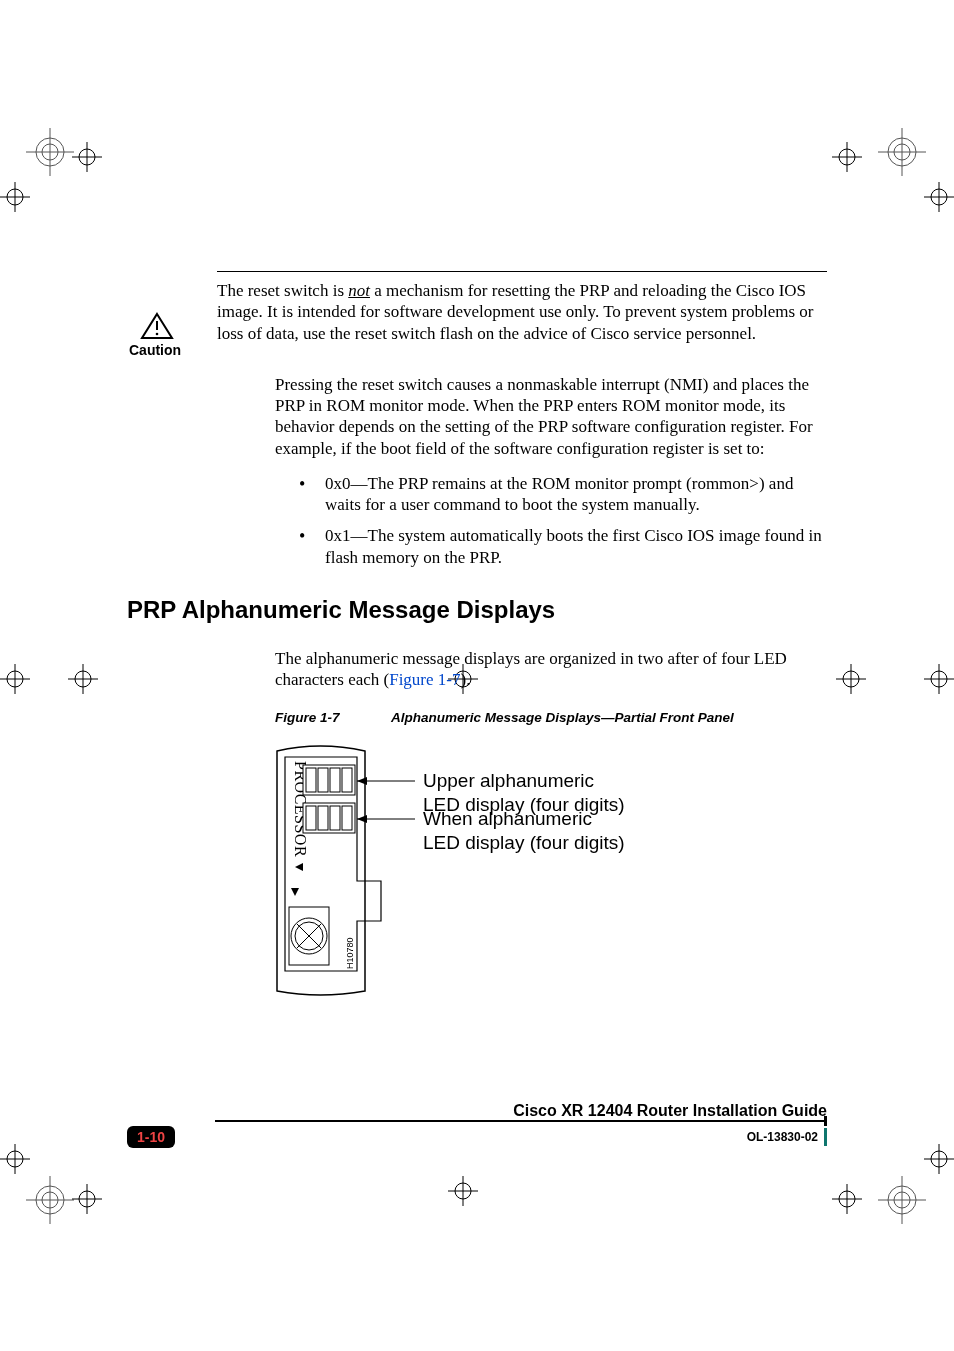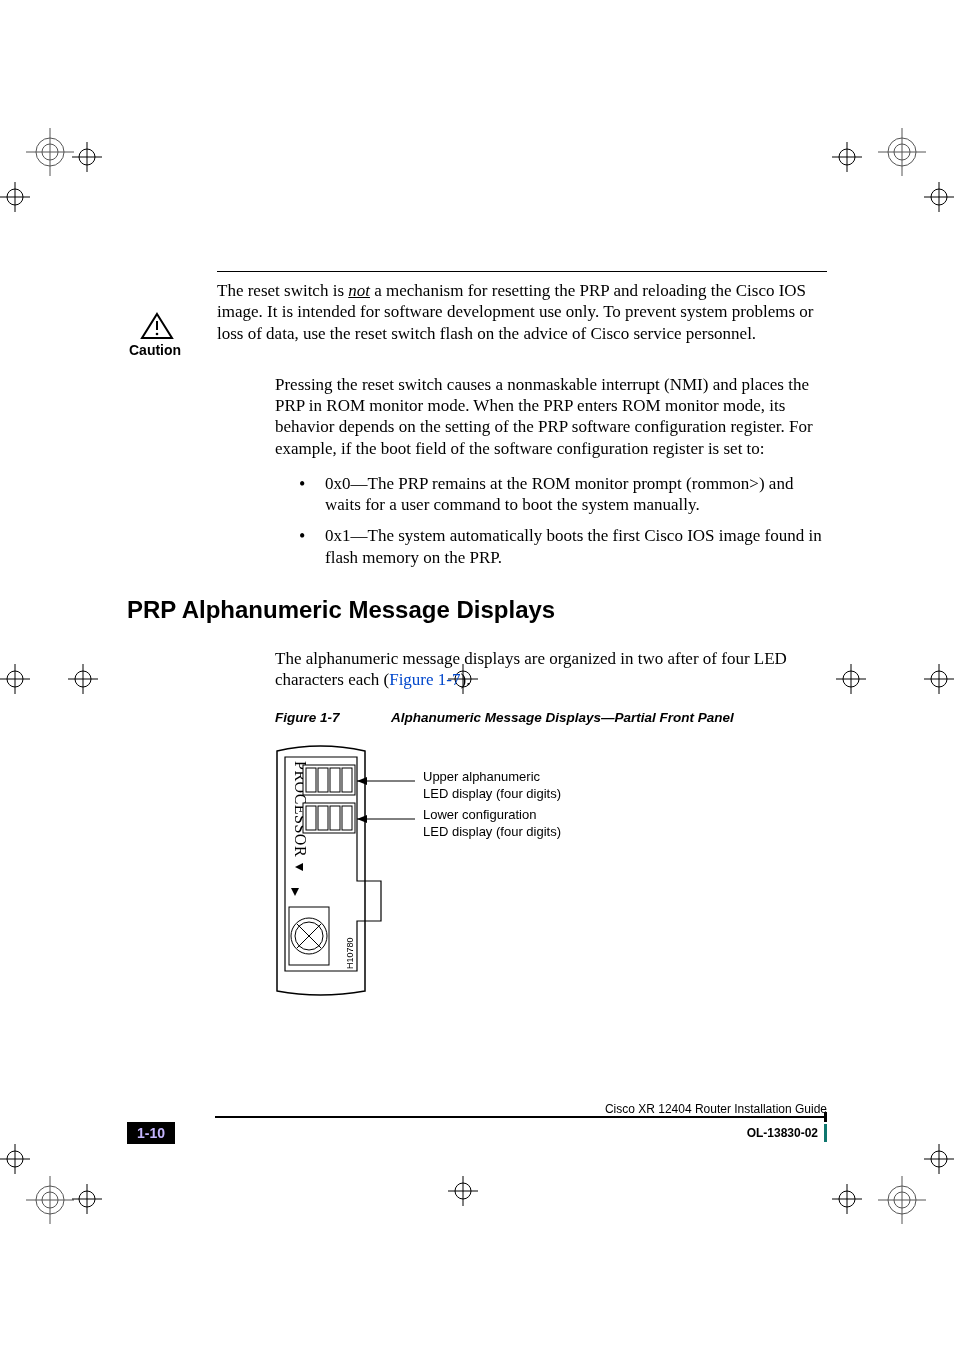--- a/index.html
+++ b/index.html
@@ -150,21 +150,21 @@
   .figure-caption .fig-label { display:inline-block; width:116px; }
   .xref { color: #0047cc; }
   .figure-area {
     margin-left: 148px;
     position: relative;
     height: 260px;
     margin-bottom: 14px;
   }
   .callout {
     font-family: Arial, Helvetica, sans-serif;
-    font-size: 13px;
+    font-size: 19px;
     line-height: 1.25;
     position: absolute;
   }
   .footer {
     position: absolute;
     left: 127px;
     top: 1102px;
     width: 700px;
   }
   .footer-rule {
@@ -175,39 +175,40 @@
   }
   .footer-rule::after{
     content:"";
     position:absolute;
     right:0; top:-4px;
     width:3px; height:10px;
     background:#000;
   }
   .footer-title {
     font-family: Arial, Helvetica, sans-serif;
-    font-weight: normal;
-    font-size: 12px;
+    font-weight: bold;
+    font-size: 16px;
     text-align: right;
     margin-left: 88px;
   }
   .footer-bottom {
     display: flex;
     justify-content: space-between;
     align-items: center;
     margin-top: 4px;
   }
   .page-num {
     background: #000;
-    color: #c4b5fd;
+    color: #ef4444;
     font-family: Arial, Helvetica, sans-serif;
     font-weight: bold;
     font-size: 14px;
     padding: 3px 10px 3px 10px;
     display: inline-block;
+    border-radius: 6px;
   }
   .doc-num {
     font-family: Arial, Helvetica, sans-serif;
     font-weight: bold;
     font-size: 12px;
     border-right: 3px solid #0f766e;
     padding-right: 6px;
     height:18px;
     line-height:18px;
   }
@@ -394,21 +395,21 @@
         <line x1="82" y1="78" x2="140" y2="78" stroke="#000"></line>
         <polygon points="82,78 92,74 92,82" fill="#000"></polygon>
 
         <text x="78" y="228" font-family="Arial" font-size="9" transform="rotate(-90 78 228)">H10780</text>
       </svg>
       <div class="callout" style="left:148px; top:28px;">
         <div>Upper alphanumeric</div>
         <div>LED display (four digits)</div>
       </div>
       <div class="callout" style="left:148px; top:66px;">
-        <div>Lower configuration</div>
+        <div>When alphanumeric</div>
         <div>LED display (four digits)</div>
       </div>
     </div>
 
 
   </div>
 </div>
 
 <div class="footer">
   <div class="footer-title">Cisco XR 12404 Router Installation Guide</div>

